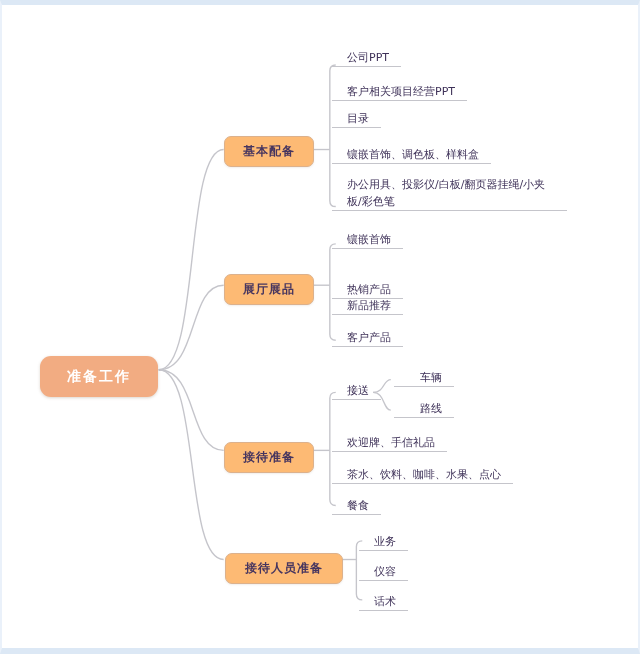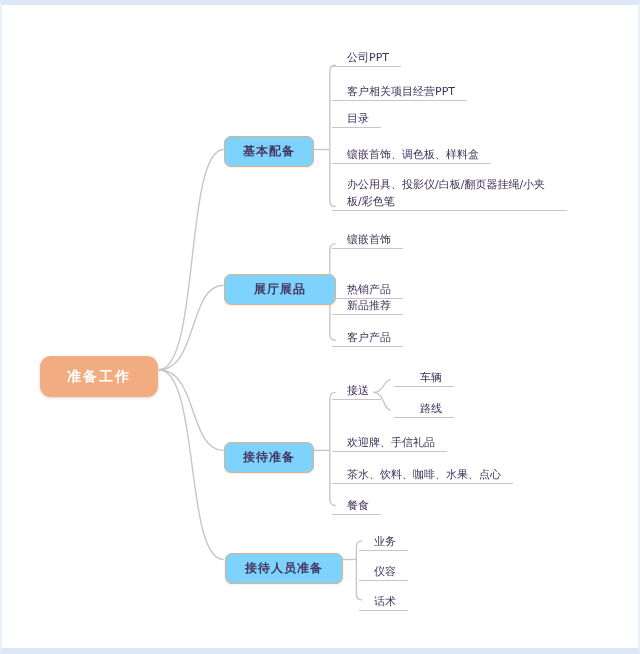--- a/index.html
+++ b/index.html
@@ -20,21 +20,21 @@
   .root{
     position:absolute;left:38px;top:351px;width:118px;height:41px;
     background:#f2ac82;border-radius:11px;
     display:flex;align-items:center;justify-content:center;
     color:#ffffff;font-size:14px;font-weight:bold;letter-spacing:2px;
     box-shadow:0 1px 3px rgba(120,90,60,.25);
     cursor:pointer;
   }
   .branch{
     position:absolute;height:31px;box-sizing:border-box;
-    background:#7dd3fc;border:1.5px solid #dcb18c;border-radius:7px;
+    background:#fdba74;border:1.5px solid #dcb18c;border-radius:7px;
     display:flex;align-items:center;justify-content:center;
     color:#46355f;font-size:12px;font-weight:600;letter-spacing:1px;
     box-shadow:0 1px 2px rgba(120,90,60,.10);
     cursor:pointer;
   }
   .leaf{
     position:absolute;
     box-sizing:border-box;
     padding:0 12px 0 15px;
     border-bottom:1.4px solid #c5c5cb;
@@ -69,21 +69,21 @@
     <path d="M374,394 C386,394 384,381 392,381"></path>
     <path d="M374,394 C386,394 384,412 392,412"></path>
 
     <path d="M341,564 H357"></path>
     <path d="M363,545 Q357,545 357,551 V599 Q357,605 363,605"></path>
   </svg>
 
   <div class="root">准备工作</div>
 
   <div class="branch" style="left:222px;top:131px;width:90px;">基本配备</div>
-  <div class="branch" style="left:222px;top:269px;width:112px;">展厅展品</div>
+  <div class="branch" style="left:222px;top:269px;width:90px;">展厅展品</div>
   <div class="branch" style="left:222px;top:437px;width:90px;border-radius:7px;">接待准备</div>
   <div class="branch" style="left:223px;top:548px;width:118px;">接待人员准备</div>
 
   <div class="leaf" style="left:330px;top:44px;">公司PPT</div>
   <div class="leaf" style="left:330px;top:78px;">客户相关项目经营PPT</div>
   <div class="leaf" style="left:330px;top:105px;">目录</div>
   <div class="leaf" style="left:330px;top:141px;">镶嵌首饰、调色板、样料盒</div>
   <div class="leaf wrap" style="left:330px;top:171px;width:235px;">办公用具、投影仪/白板/翻页器挂绳/小夹板/彩色笔</div>
 
   <div class="leaf" style="left:330px;top:226px;">镶嵌首饰</div>

